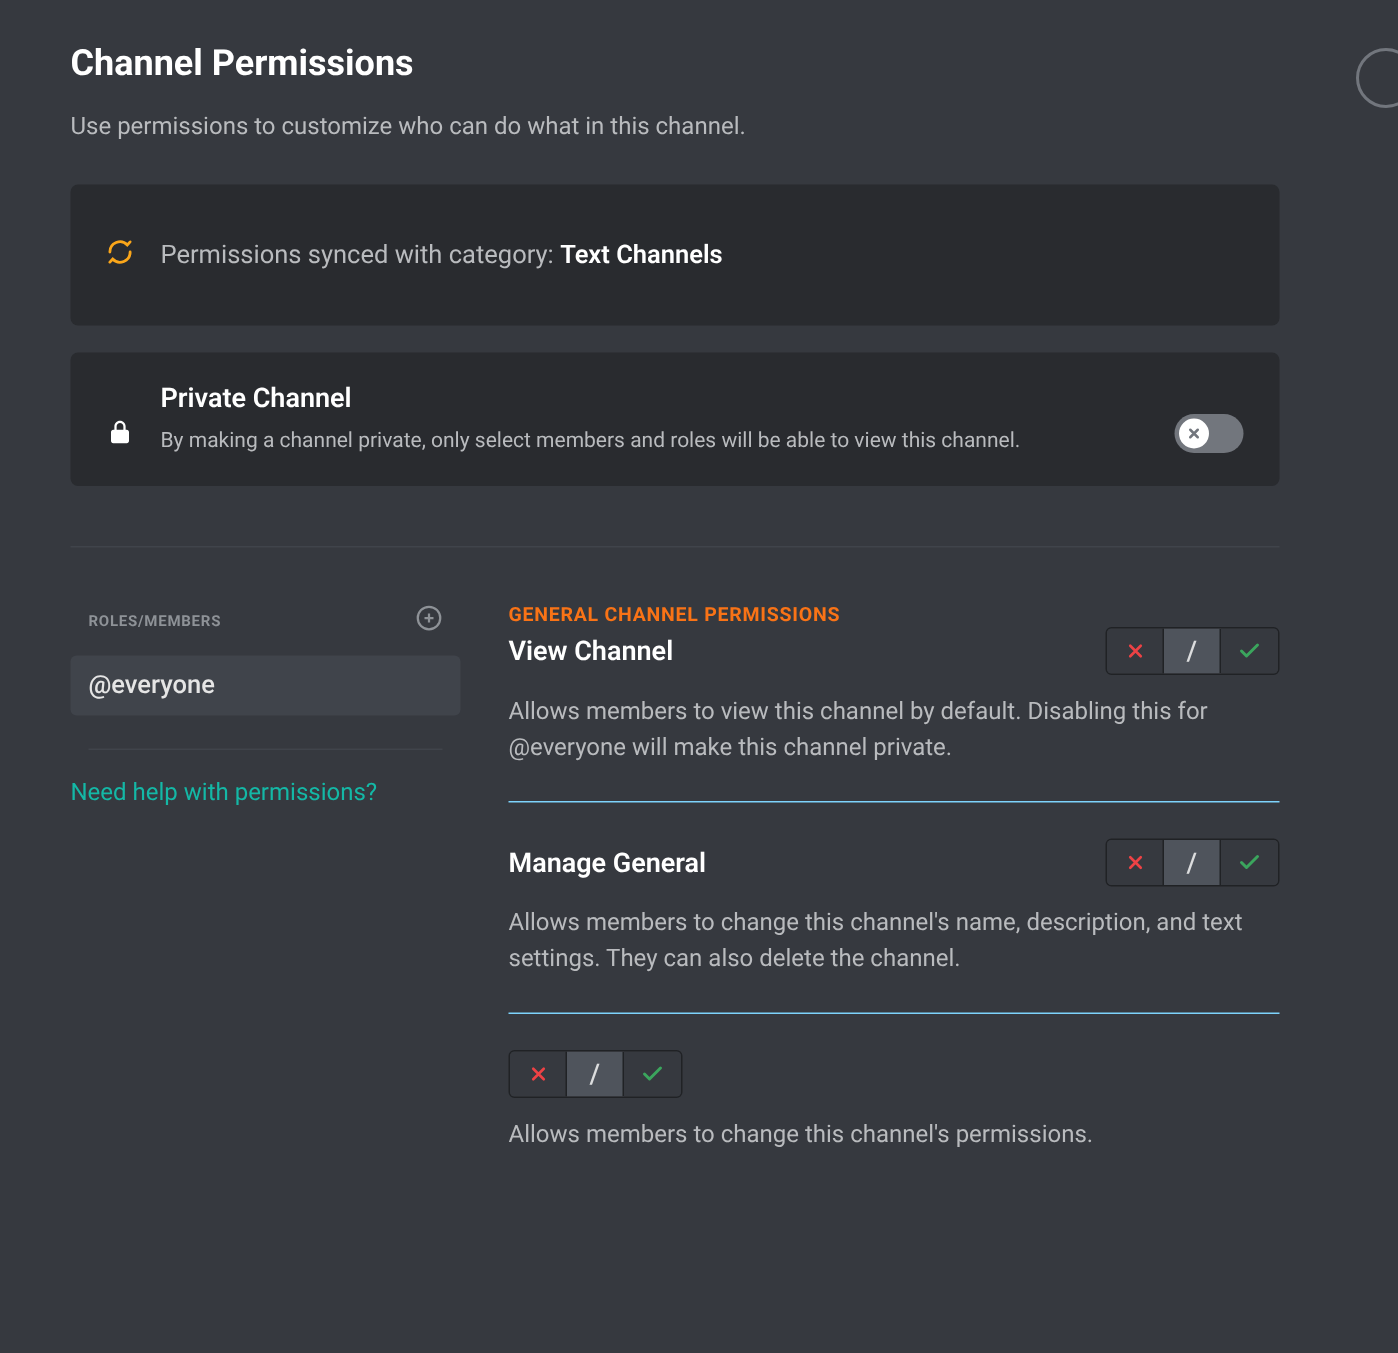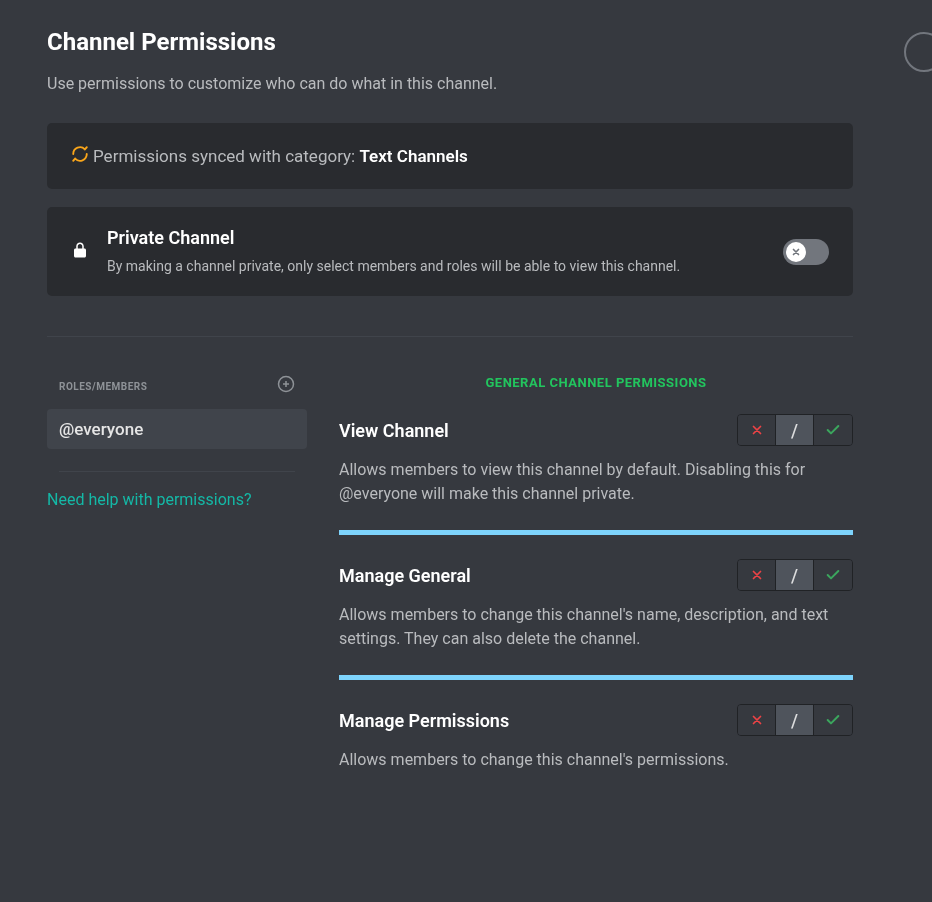--- a/index.html
+++ b/index.html
@@ -27,44 +27,44 @@
       margin-bottom: 18px;
     }
     .page-subtitle {
       color: #b9bbbe;
       font-size: 16px;
       margin-bottom: 30px;
     }
     .sync-banner {
       background: #292b2f;
       border-radius: 5px;
-      padding: 22px 24px;
-      display: flex;
-      align-items: center;
-      gap: 4px;
+      padding: 36px 24px;
+      display: flex;
+      align-items: center;
+      gap: 18px;
       margin-bottom: 18px;
     }
     .sync-icon {
       color: #faa61a;
       flex-shrink: 0;
     }
     .sync-text {
       color: #b9bbbe;
       font-size: 17px;
     }
     .sync-text strong {
       color: #ffffff;
       font-weight: 600;
     }
     .private-card {
       background: #292b2f;
       border-radius: 5px;
       padding: 20px 24px 22px 24px;
       display: flex;
-      align-items: center;
+      align-items: flex-end;
       gap: 18px;
       margin-bottom: 40px;
     }
     .lock-icon {
       color: #ffffff;
       flex-shrink: 0;
       margin-top: 2px;
     }
     .private-text {
       flex: 1;
@@ -169,30 +169,28 @@
       color: #14b8a6;
       font-size: 16px;
       text-decoration: none;
       padding-left: 0;
       cursor: pointer;
     }
     .perms-col {
       flex: 1;
     }
     .perms-section-header {
-      color: #22c55e;
+      color: #f97316;
       font-size: 13px;
       font-weight: 700;
       letter-spacing: 0.5px;
       text-transform: uppercase;
-      margin-bottom: 24px;
-      text-align: center;
     }
     .perm-item {
-      border-bottom: 5px solid #7dd3fc;
+      border-bottom: 1px solid #7dd3fc;
       padding-bottom: 24px;
       margin-bottom: 24px;
     }
     .perm-item:last-child {
       border-bottom: none;
     }
     .perm-row {
       display: flex;
       align-items: center;
       justify-content: space-between;
@@ -341,21 +339,20 @@
                   <path d="M20 6L9 17l-5-5"></path>
                 </svg>
               </div>
           </div>
         </div>
         <div class="perm-desc">Allows members to change this channel's name, description, and text settings. They can also delete the channel.</div>
       </div>
 
       <div class="perm-item">
         <div class="perm-row">
-          <span class="perm-name">Manage Permissions</span>
           <div class="perm-toggle">
             <div class="perm-btn deny">
                 <svg width="14" height="14" viewBox="0 0 24 24" fill="none" stroke-width="3" stroke-linecap="round">
                   <path d="M18 6L6 18M6 6l12 12"></path>
                 </svg>
               </div>
             <div class="perm-btn neutral neutral-slash">/</div>
             <div class="perm-btn allow">
                 <svg width="16" height="16" viewBox="0 0 24 24" fill="none" stroke-width="3" stroke-linecap="round" stroke-linejoin="round">
                   <path d="M20 6L9 17l-5-5"></path>

